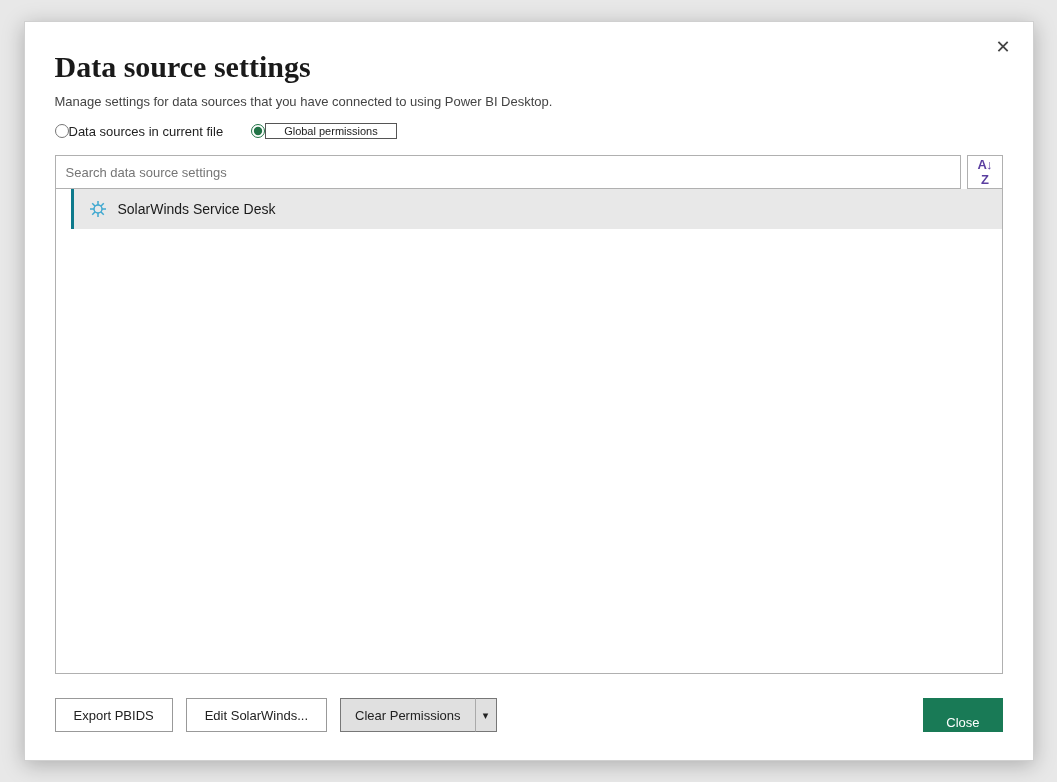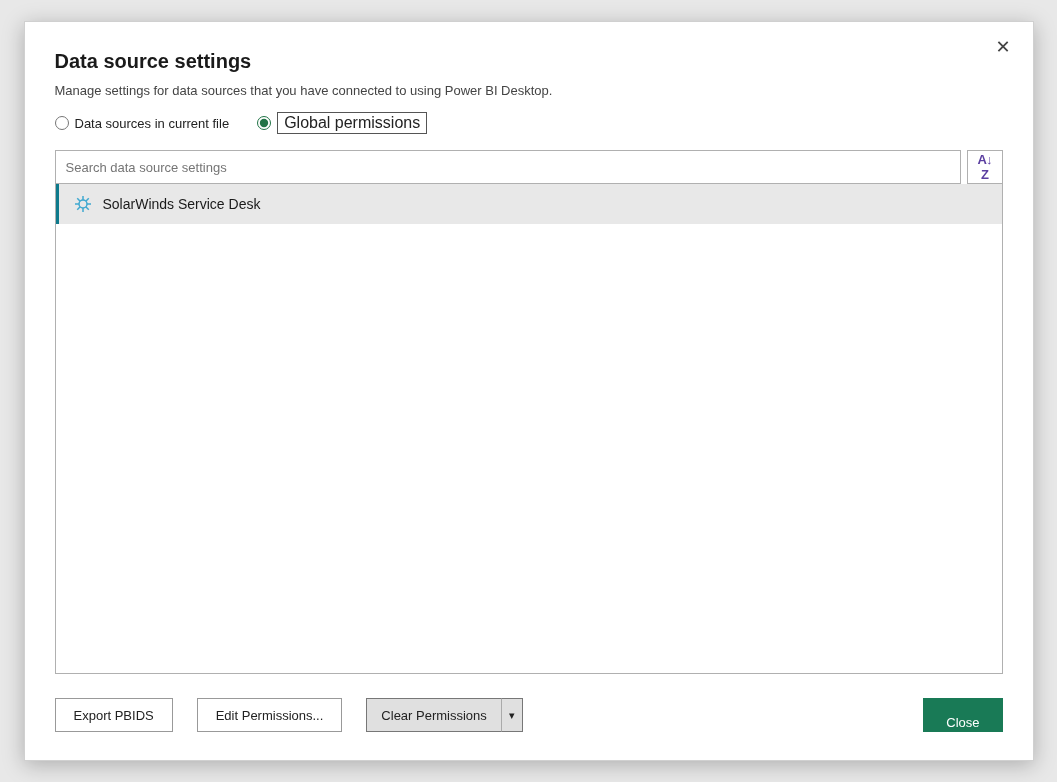--- a/index.html
+++ b/index.html
@@ -48,59 +48,59 @@
       background: none;
       border: none;
       cursor: pointer;
       font-size: 18px;
       color: #444;
       line-height: 1;
       padding: 2px 6px;
     }
 
     .dialog-title {
-      font-size: 20px;
+      font-size: 30px;
       font-weight: 600;
       color: #1a1a1a;
       margin-bottom: 10px;
+      font-family: Liberation Serif, serif;
     }
 
     .dialog-description {
       font-size: 13px;
       color: #444;
       margin-bottom: 14px;
     }
 
     .radio-group {
       display: flex;
       align-items: center;
       gap: 28px;
       margin-bottom: 16px;
     }
 
     .radio-item {
       display: flex;
       align-items: center;
-      gap: 6px;
       cursor: pointer;
       font-size: 13px;
       color: #222;
     }
 
     .radio-item input[type="radio"] {
       accent-color: #217346;
       width: 14px;
       height: 14px;
       cursor: pointer;
     }
 
     .radio-label-box {
       border: 1px solid #555;
-      padding: 1px 6px;
-      font-size: 16px;
+      padding: 1px 18px;
+      font-size: 11px;
     }
 
     .search-row {
       display: flex;
       align-items: center;
       gap: 6px;
       margin-bottom: 0;
     }
 
     .search-input {
@@ -138,20 +138,21 @@
     .list-item {
       display: flex;
       align-items: center;
       gap: 10px;
       padding: 10px 14px;
       background: #e8e8e8;
       border-left: 3px solid #0e7a8c;
       font-size: 14px;
       color: #1a1a1a;
       cursor: pointer;
+      margin-left: 15px;
     }
 
     .list-item .connector-icon {
       color: #3fa8d0;
       font-size: 16px;
       display: inline-flex;
       align-items: center;
     }
 
     .connector-svg {
@@ -160,21 +161,21 @@
     }
 
     .bottom-actions {
       display: flex;
       align-items: center;
       justify-content: space-between;
     }
 
     .left-buttons {
       display: flex;
-      gap: 24px;
+      gap: 13px;
     }
 
     .btn {
       height: 34px;
       padding: 0 18px;
       font-size: 13px;
       cursor: pointer;
       border: 1px solid #999;
       background: #fff;
       color: #222;
@@ -262,21 +263,21 @@
             <line x1="7.17" y1="12.83" x2="4.22" y2="15.78" stroke="#3fa8d0" stroke-width="1.5"></line>
           </svg>
         </span>
         <span>SolarWinds Service Desk</span>
       </div>
     </div>
 
     <div class="bottom-actions">
       <div class="left-buttons">
         <button class="btn">Export PBIDS</button>
-        <button class="btn">Edit Permissions...</button>
+        <button class="btn">Edit SolarWinds...</button>
         <div class="btn-split">
           <button class="btn-split-main">Clear Permissions</button>
           <button class="btn-split-arrow">▾</button>
         </div>
       </div>
       <button class="btn btn-primary">Close</button>
     </div>
 
   </div>
 </div>

